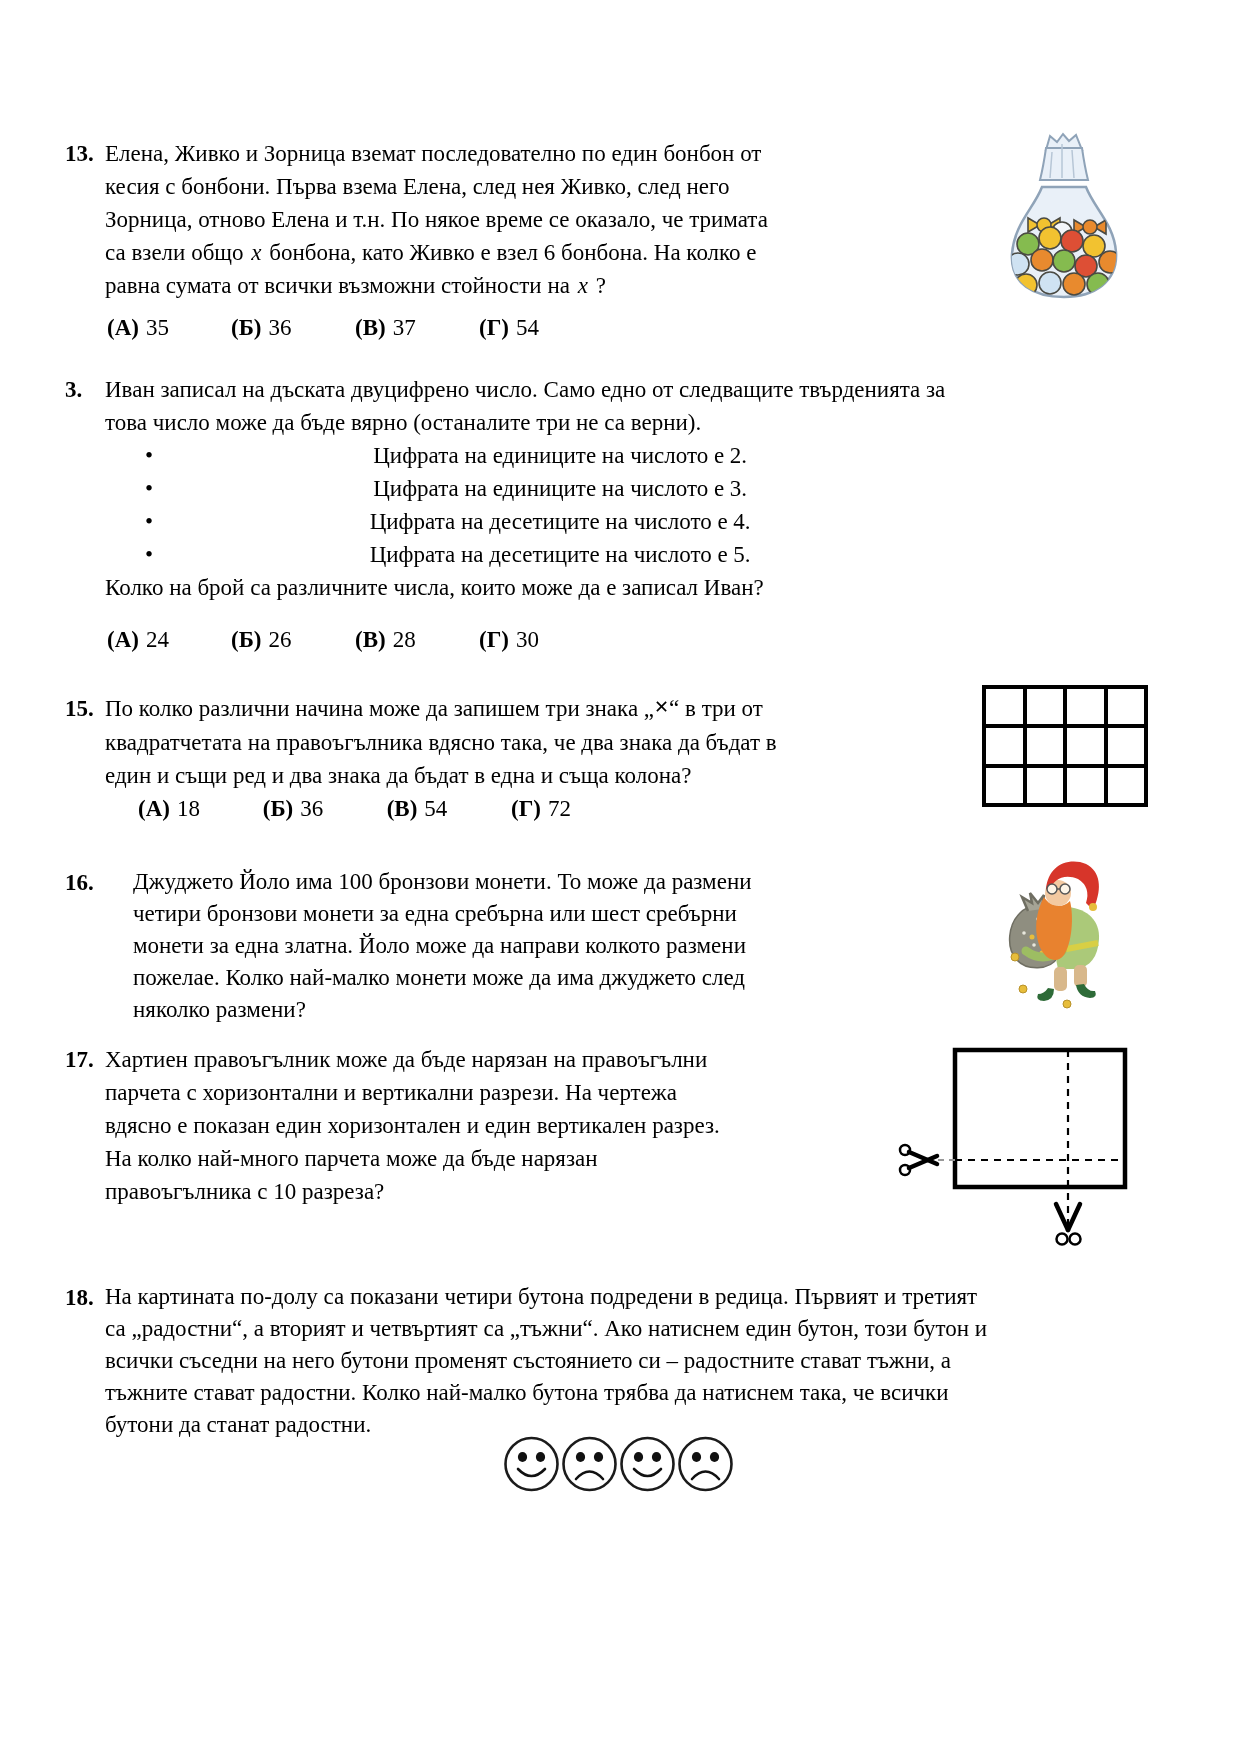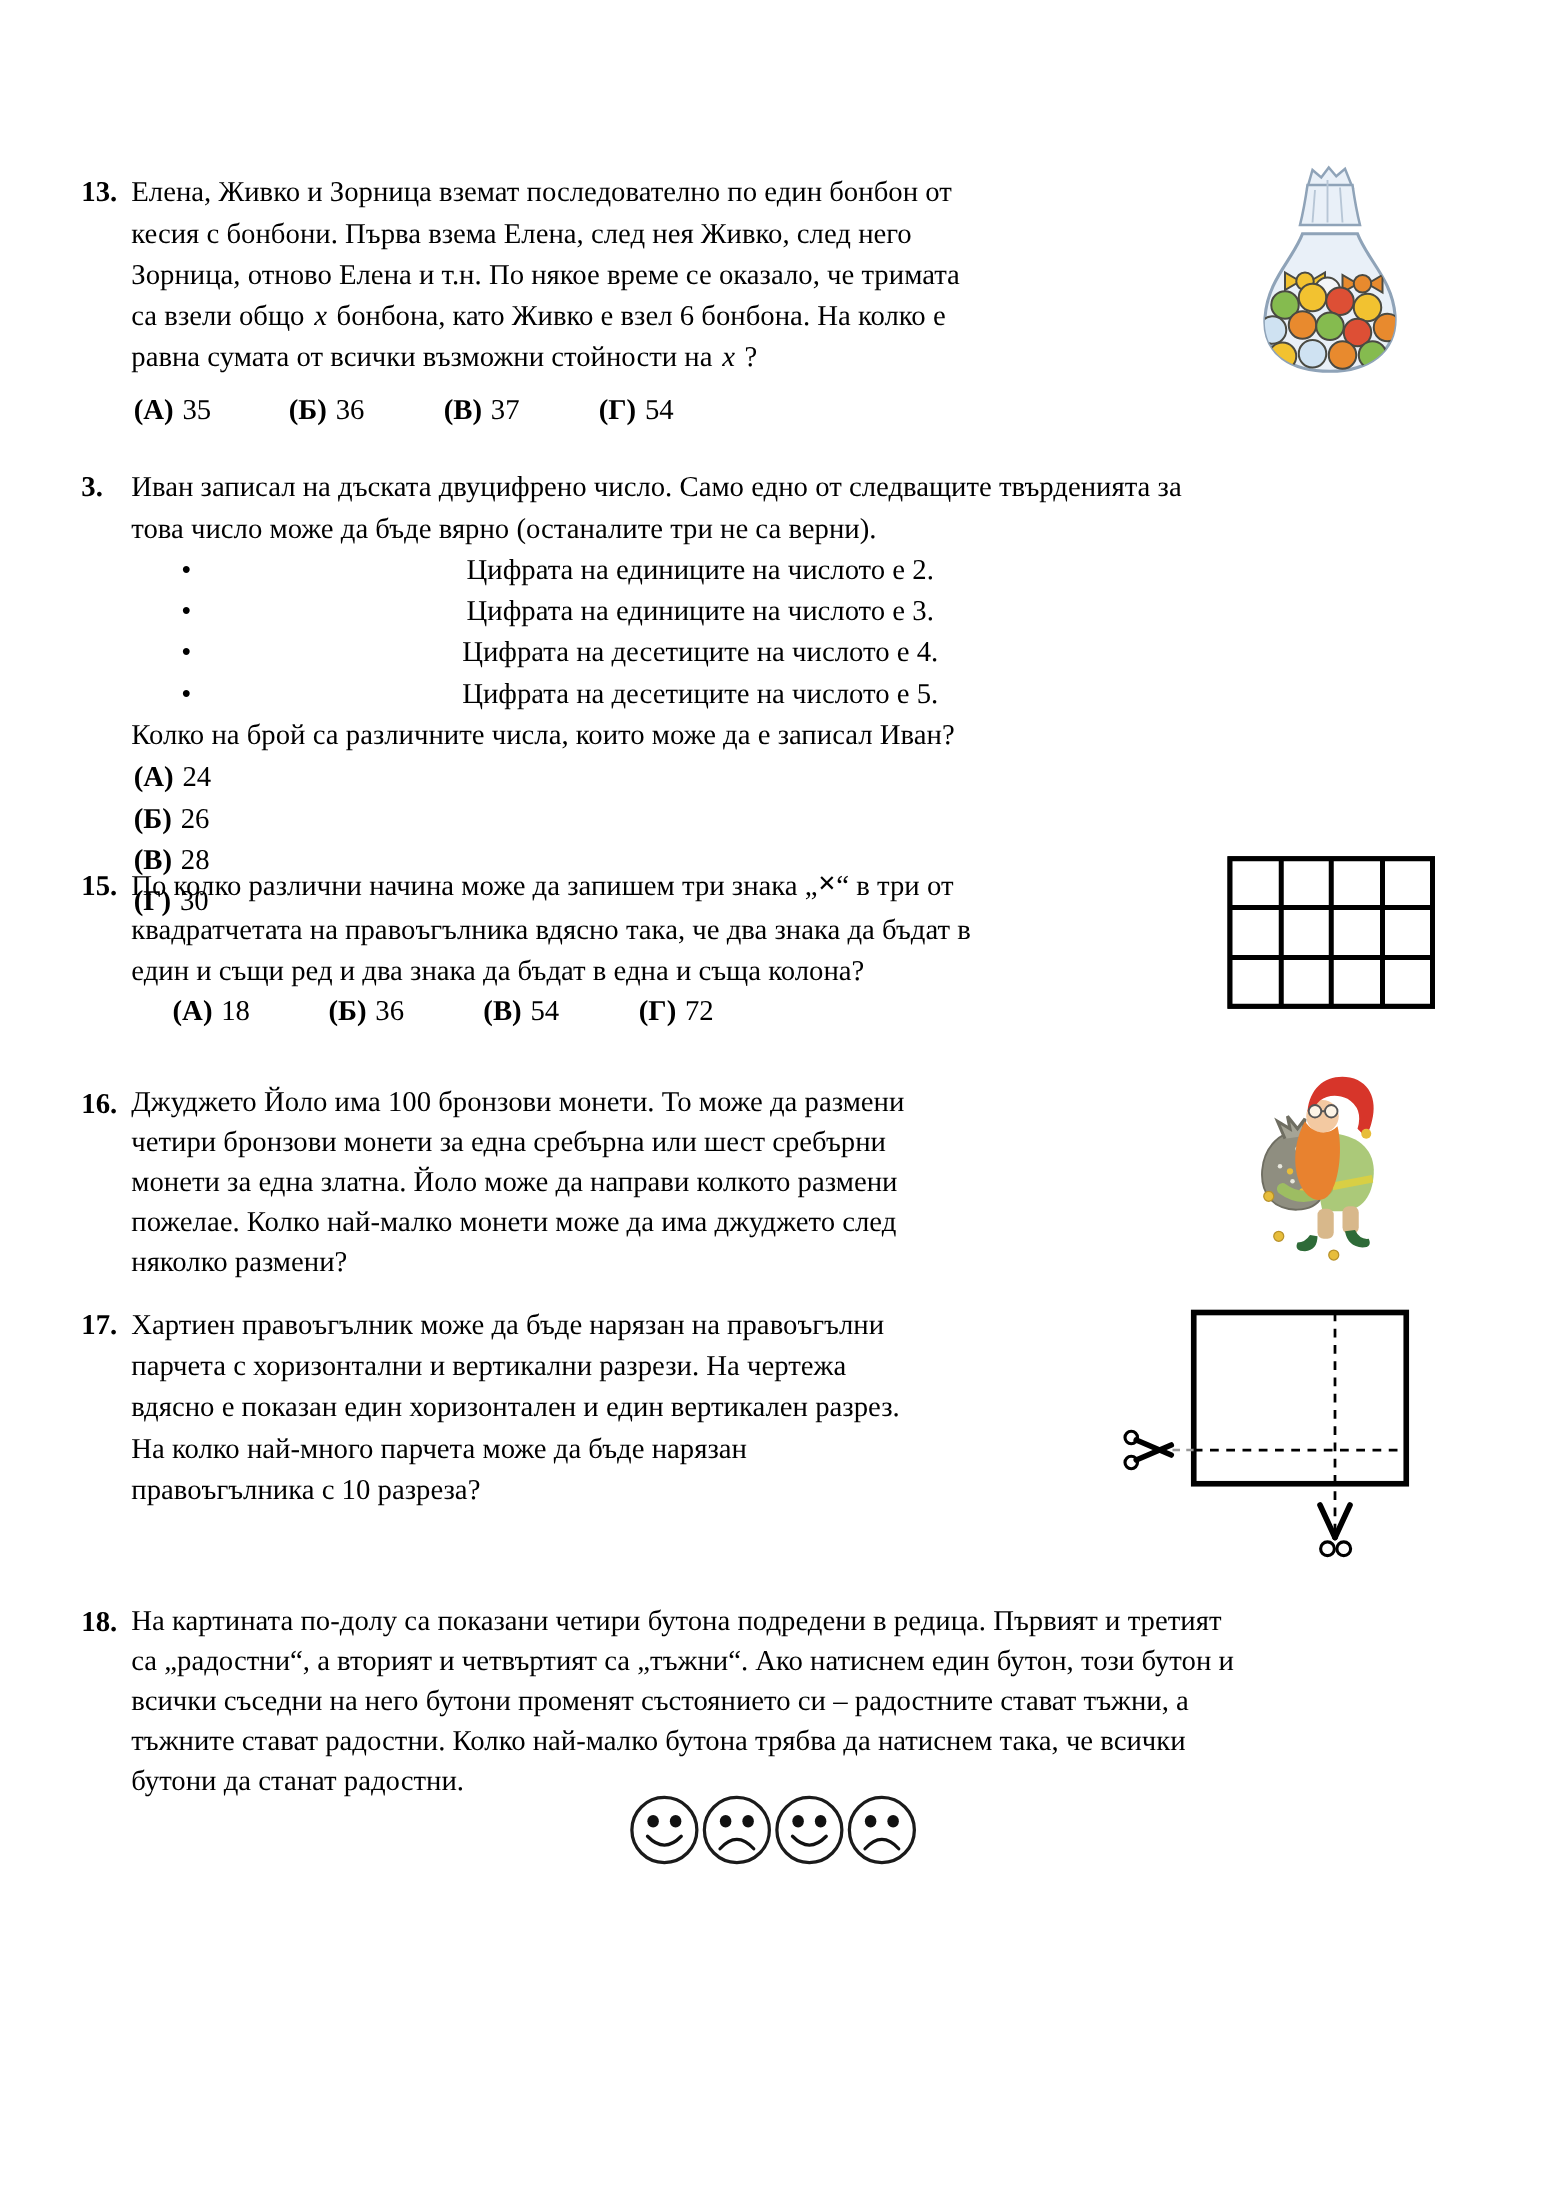--- a/index.html
+++ b/index.html
@@ -18,26 +18,26 @@
   .q{position:absolute;display:flex;}
   .qnum{width:40px;flex:none;font-weight:700;}
   .qbody{}
   .lh32 .qbody{line-height:32px;}
   .tline{white-space:nowrap;}
   .mvar{font-style:italic;padding:0 2px;}
   .xmark{font-family:"DejaVu Sans", sans-serif;font-size:0.78em;position:relative;top:-3px;}
   .q13{left:65px;top:137px;}
   .q14{left:65px;top:373px;}
   .q15{left:65px;top:692px;}
-  .q16{left:65px;top:866px;}
+  .q16{left:65px;top:866px;gap:28px;}
   .q17{left:65px;top:1043px;}
   .q18{left:65px;top:1281px;}
   .opts{position:absolute;left:107px;display:flex;}
   .opts13{top:311px;}
-  .opts14{top:605px;flex-direction:column;}
+  .opts14{top:623px;}
   .opts15{top:792px;text-align:center;}
   .opt{width:124px;white-space:nowrap;}
   .opt b{font-weight:700;}
   .opt .val{margin-left:7px;}
   .bullet{position:relative;padding-left:70px;white-space:nowrap;text-align:center;}
   .bullet::before{content:"\2022";position:absolute;left:40px;}
   
   .agrid{
     position:absolute;left:982px;top:685px;width:166px;height:122px;
     box-sizing:border-box;border:4px solid #000;background:#000;

